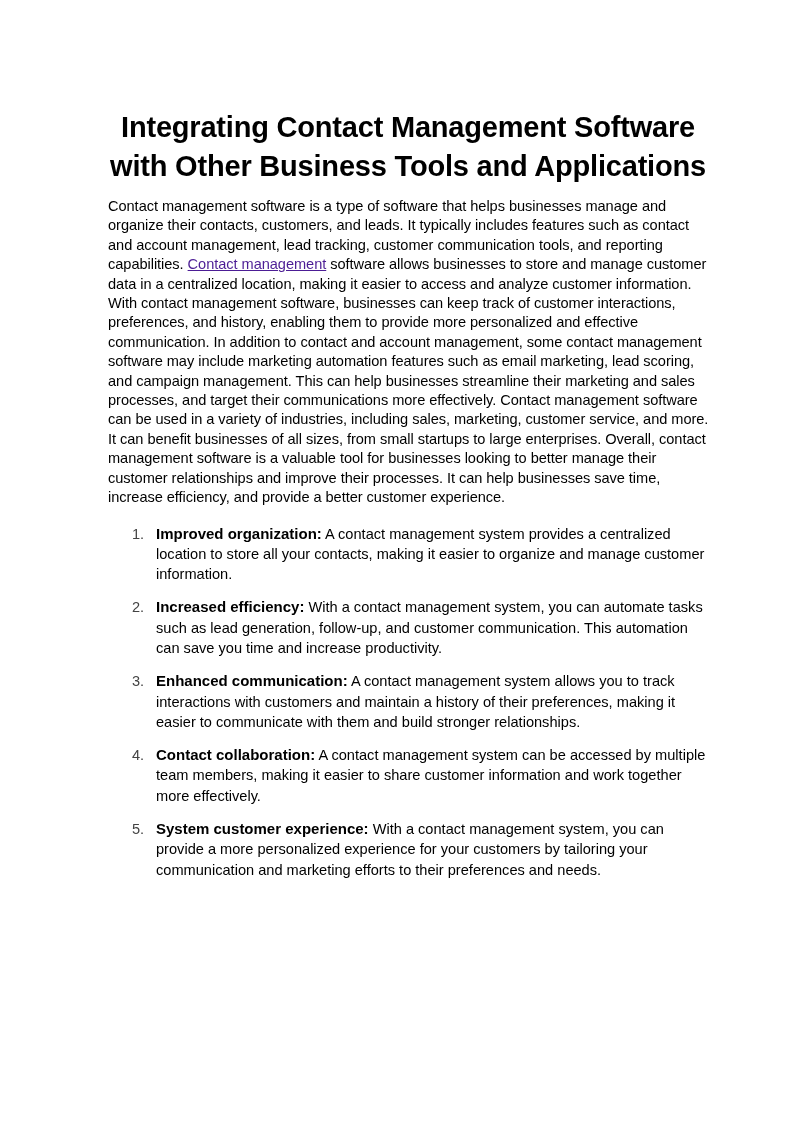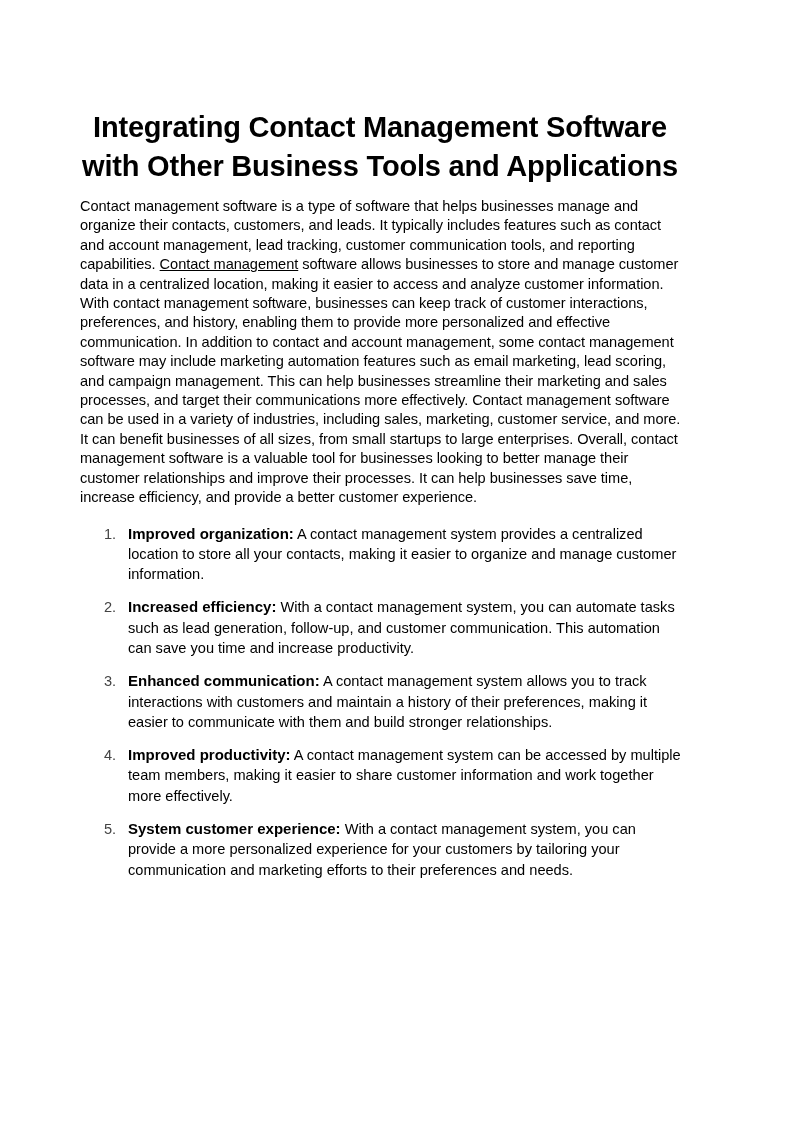--- a/index.html
+++ b/index.html
@@ -1,33 +1,33 @@
 <!DOCTYPE html>
 <html><head>
 <meta charset="utf-8">
 <style>
   html, body { margin: 0; padding: 0; background: #ffffff; }
   body { width: 795px; height: 1123px; position: relative; overflow: hidden; font-family: "Liberation Sans", sans-serif; color: #000; }
-  .page { position: absolute; left: 80px; top: 108px; width: 604px; }
+  .page { position: absolute; left: 108px; top: 108px; width: 604px; }
   h1 { font-family: "Liberation Sans", sans-serif; font-weight: bold; font-size: 29px; line-height: 38.5px; text-align: center; margin: 0 0 12px -4px; width: 608px; letter-spacing: -0.2px; }
   .intro { font-size: 14.6px; line-height: 19.4px; margin: 0; letter-spacing: -0.05px; }
-  .intro a { color: #000000; text-decoration: underline; }
+  .intro a { color: #4c1d95; text-decoration: underline; }
   h2 { font-size: 20px; line-height: 26px; font-weight: bold; margin: 15px 0 0 0; }
   .lead { font-size: 14.6px; line-height: 19.4px; margin: 14px 0 0 0; }
   ol { list-style: none; margin: 16px 0 0 0; padding: 0; }
   ol li { position: relative; padding-left: 48px; font-size: 14.6px; line-height: 20.3px; margin-bottom: 13px; }
   ol li .num { position: absolute; left: 24px; top: 0; color: #434343; }
   ol li .lbl { font-weight: bold; font-size: 15px; }
 </style>
 </head>
 <body>
 
 <div class="page">
   <h1>Integrating Contact Management Software with Other Business Tools and Applications</h1>
   <p class="intro"><span>Contact management software is a type of software that helps businesses manage and organize their contacts, customers, and leads. It typically includes features such as contact and account management, lead tracking, customer communication tools, and reporting capabilities. </span><a href="#">Contact management</a><span> software allows businesses to store and manage customer data in a centralized location, making it easier to access and analyze customer information. With contact management software, businesses can keep track of customer interactions, preferences, and history, enabling them to provide more personalized and effective communication. In addition to contact and account management, some contact management software may include marketing automation features such as email marketing, lead scoring, and campaign management. This can help businesses streamline their marketing and sales processes, and target their communications more effectively. Contact management software can be used in a variety of industries, including sales, marketing, customer service, and more. It can benefit businesses of all sizes, from small startups to large enterprises. Overall, contact management software is a valuable tool for businesses looking to better manage their customer relationships and improve their processes. It can help businesses save time, increase efficiency, and provide a better customer experience.</span></p>
   <ol>
     <li><span class="num">1.</span><span class="lbl">Improved organization:</span><span> A contact management system provides a centralized location to store all your contacts, making it easier to organize and manage customer information.</span></li>
     <li><span class="num">2.</span><span class="lbl">Increased efficiency:</span><span> With a contact management system, you can automate tasks such as lead generation, follow-up, and customer communication. This automation can save you time and increase productivity.</span></li>
     <li><span class="num">3.</span><span class="lbl">Enhanced communication:</span><span> A contact management system allows you to track interactions with customers and maintain a history of their preferences, making it easier to communicate with them and build stronger relationships.</span></li>
-    <li><span class="num">4.</span><span class="lbl">Improved productivity:</span><span> A contact management system can be accessed by multiple team members, making it easier to share customer information and work together more effectively.</span></li>
+    <li><span class="num">4.</span><span class="lbl">Contact collaboration:</span><span> A contact management system can be accessed by multiple team members, making it easier to share customer information and work together more effectively.</span></li>
     <li><span class="num">5.</span><span class="lbl">System customer experience:</span><span> With a contact management system, you can provide a more personalized experience for your customers by tailoring your communication and marketing efforts to their preferences and needs.</span></li>
   </ol>
 </div>
 
 </body></html>

